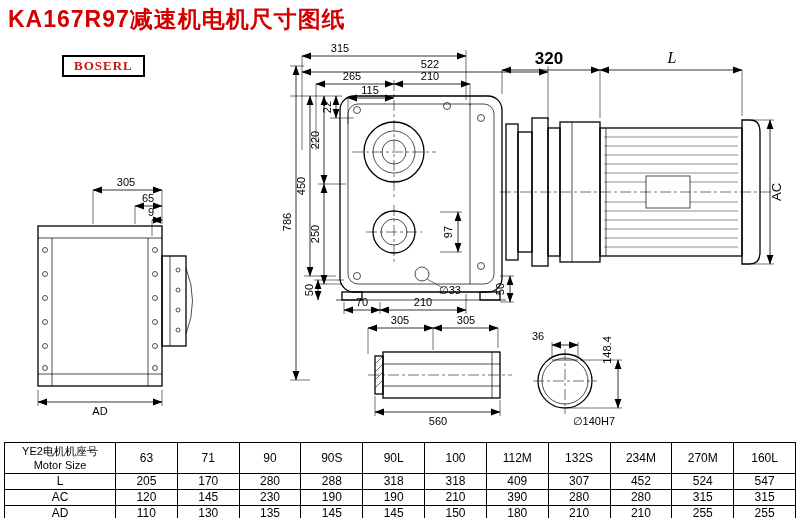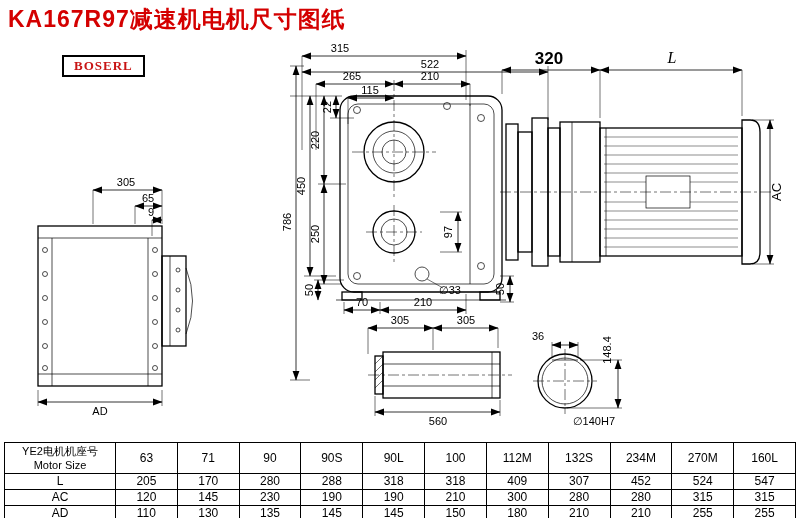--- a/index.html
+++ b/index.html
@@ -284,21 +284,21 @@
       <td>547</td>
     </tr>
     <tr>
       <td class="c0">AC</td>
       <td>120</td>
       <td>145</td>
       <td>230</td>
       <td>190</td>
       <td>190</td>
       <td>210</td>
-      <td>300</td>
+      <td>390</td>
       <td>280</td>
       <td>280</td>
       <td>315</td>
       <td>315</td>
     </tr>
     <tr>
       <td class="c0">AD</td>
       <td>110</td>
       <td>130</td>
       <td>135</td>

